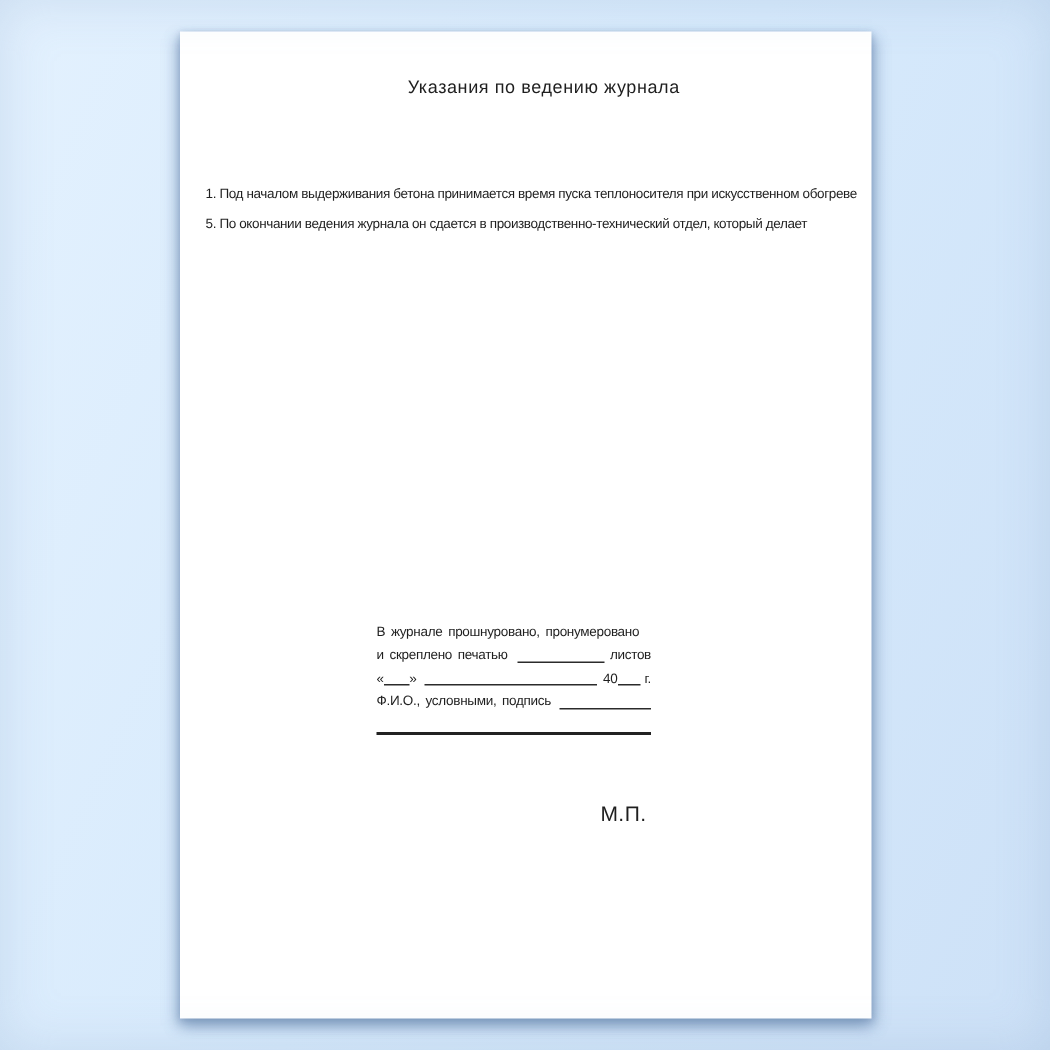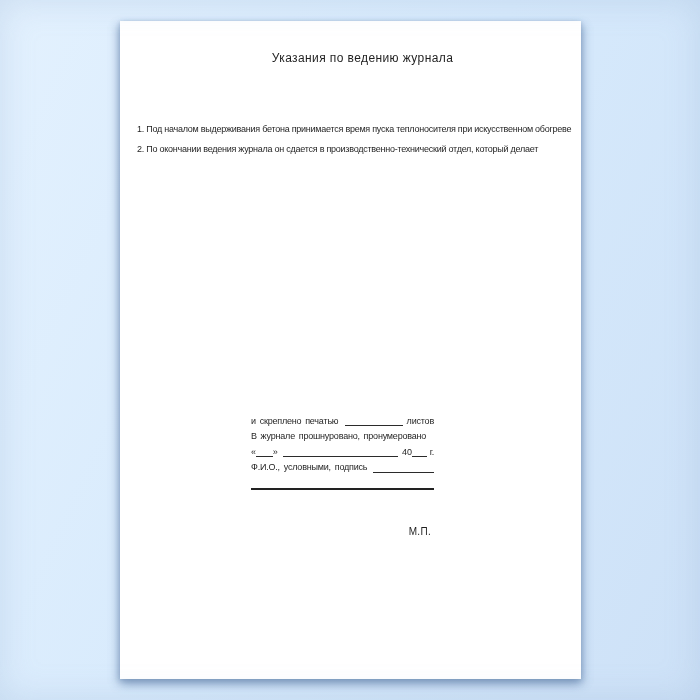--- a/index.html
+++ b/index.html
@@ -45,49 +45,49 @@
     border-bottom:1.2px solid #2b2b2b; margin-bottom:3px;
   }
   .grow { flex:1 1 auto; }
   .w-day { width:17px; }
   .w-year { width:15px; margin-right:3px; }
   .gap-l { margin-left:5px; margin-right:4px; }
   .gap-b { margin-left:7px; margin-right:4px; }
   .gap-s { margin-left:6px; }
   .rule { margin-top:12px; border-top:2px solid #222222; width:100%; height:0; }
   .seal {
-    margin-top:35px; text-align:right; padding-right:3px;
-    font-size:10px; line-height:13px; letter-spacing:0.3px;
+    margin-top:46px; text-align:right; padding-right:3px;
+    font-size:14px; line-height:13px; letter-spacing:0.3px;
   }
 </style>
 </head>
 <body>
 
 <div class="canvas">
   <div class="page">
 
     <div class="title">Указания по ведению журнала</div>
 
     <div class="paragraphs">
       <p>
         <span class="pline">1. Под началом выдерживания бетона принимается время пуска теплоносителя при искусственном обогреве</span>
       </p>
       <p>
-        <span class="pline">2. По окончании ведения журнала он сдается в производственно-технический отдел, который делает</span>
+        <span class="pline">5. По окончании ведения журнала он сдается в производственно-технический отдел, который делает</span>
       </p>
     </div>
 
     <div class="binding-block">
+      <div class="bline">В журнале прошнуровано, пронумеровано</div>
+
       <div class="bline flexline">
         <span class="txt">и скреплено печатью</span>
         <span class="blank grow gap-b"></span>
         <span class="txt">листов</span>
       </div>
-
-      <div class="bline">В журнале прошнуровано, пронумеровано</div>
 
       <div class="bline flexline">
         <span class="txt">«</span>
         <span class="blank w-day"></span>
         <span class="txt">»</span>
         <span class="blank grow gap-l"></span>
         <span class="txt">40</span>
         <span class="blank w-year"></span>
         <span class="txt">г.</span>
       </div>

